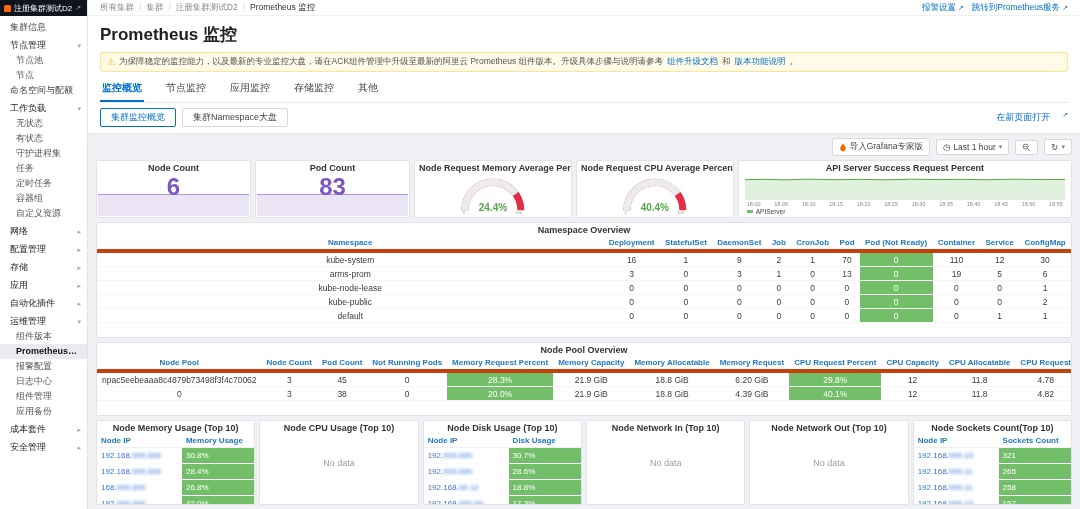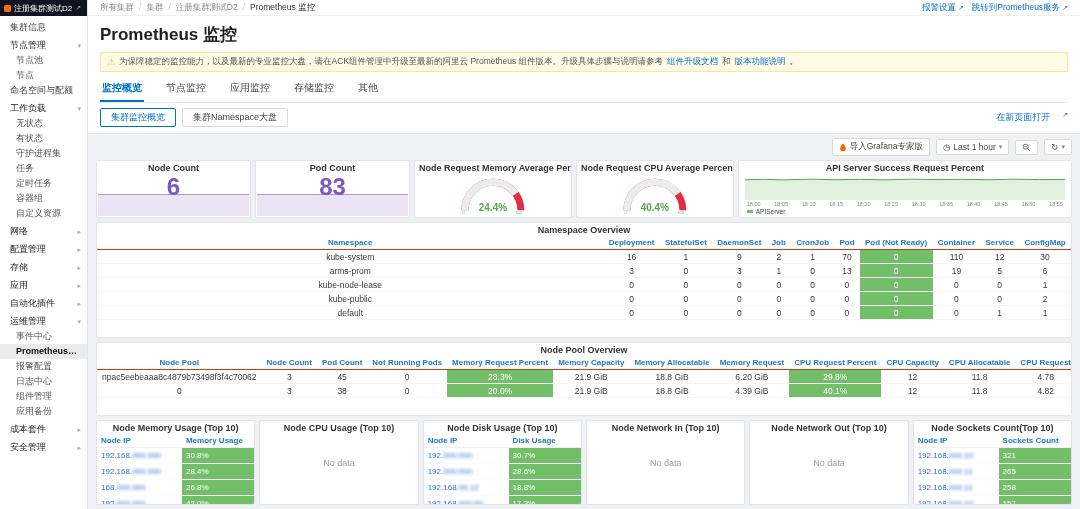--- a/index.html
+++ b/index.html
@@ -71,21 +71,21 @@
 
   .api-body { position:absolute; top:13px; bottom:1px; left:6px; right:6px; display:flex; flex-direction:column; }
   .api-chart { flex:1; min-height:0; }
   .api-chart svg { width:100%; height:100%; display:block; }
   .api-times { display:flex; justify-content:space-between; font-size:5.5px; color:#888; padding:1px 2px; }
   .api-legend { display:flex; align-items:center; gap:3px; font-size:6.5px; color:#444; padding:0 2px 1px; }
   .legend-swatch { width:6px; height:3px; background:#73bf69; }
 
   table { border-collapse:collapse; width:100%; }
   .gtable { font-size:8.5px; }
-  .gtable th { color:#1f78c1; font-weight:bold; padding:2px 5px; text-align:center; white-space:nowrap; border-bottom:1px solid #c2410c; font-size:8px; cursor:pointer; }
+  .gtable th { color:#1f78c1; font-weight:bold; padding:2px 5px; text-align:center; white-space:nowrap; border-bottom:4px solid #c2410c; font-size:8px; cursor:pointer; }
   .gtable td { padding:1.5px 5px; text-align:center; color:#3a3a3a; border-bottom:1px solid #f6f6f6; white-space:nowrap; }
   .link { color:#3274d9; cursor:pointer; }
   .cell-green { background:#73bf69; color:#fff !important; }
 
   .ns-panel { height:116px; flex-shrink:0; }
   .pool-panel { height:74px; flex-shrink:0; }
 
   .bottom-row { display:grid; grid-template-columns:repeat(6,1fr); gap:4px; flex:1; min-height:0; }
   .bt-table { table-layout:fixed; font-size:8px; }
   .bt-table col.c-ip { width:54%; }
@@ -196,21 +196,21 @@
           <span class="side-label">自动化插件</span>
           <span class="side-caret">▸</span>
         </div>
 
         <div class="side-item section">
           <span class="side-label">运维管理</span>
           <span class="side-caret">▾</span>
         </div>
 
         <div class="side-item child">
-          <span class="side-label">事件中心</span>
+          <span class="side-label">组件版本</span>
           <span class="side-caret"></span>
         </div>
 
         <div class="side-item child active">
           <span class="side-label">Prometheus 监控</span>
           <span class="side-caret"></span>
         </div>
 
         <div class="side-item child">
           <span class="side-label">报警配置</span>

